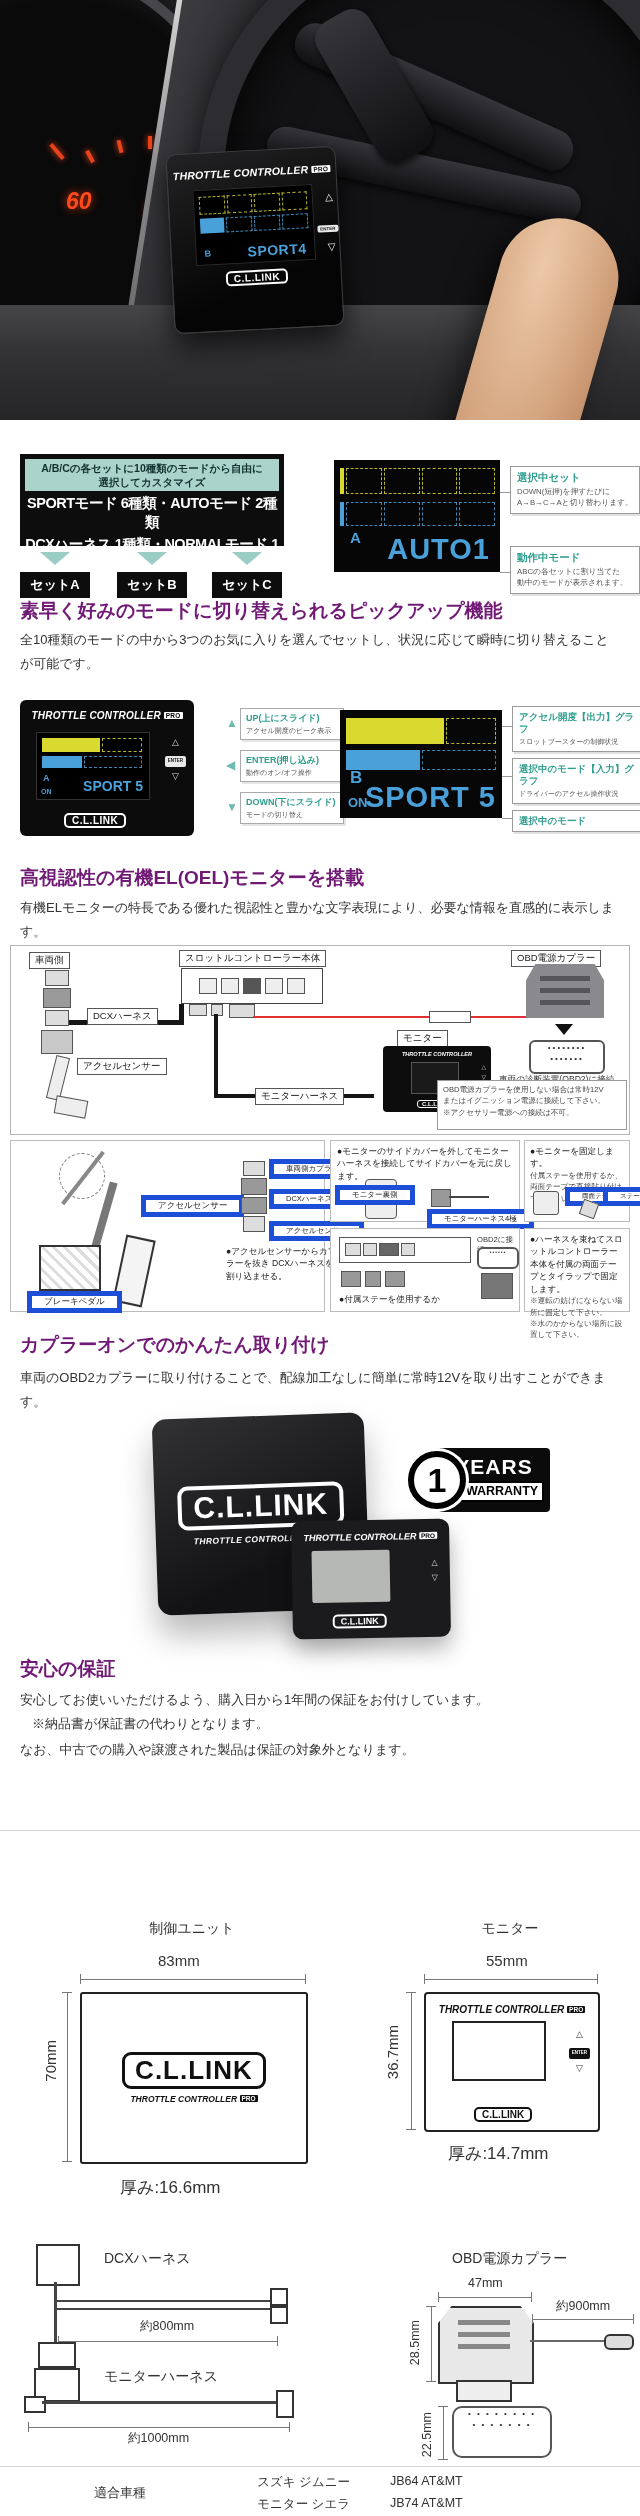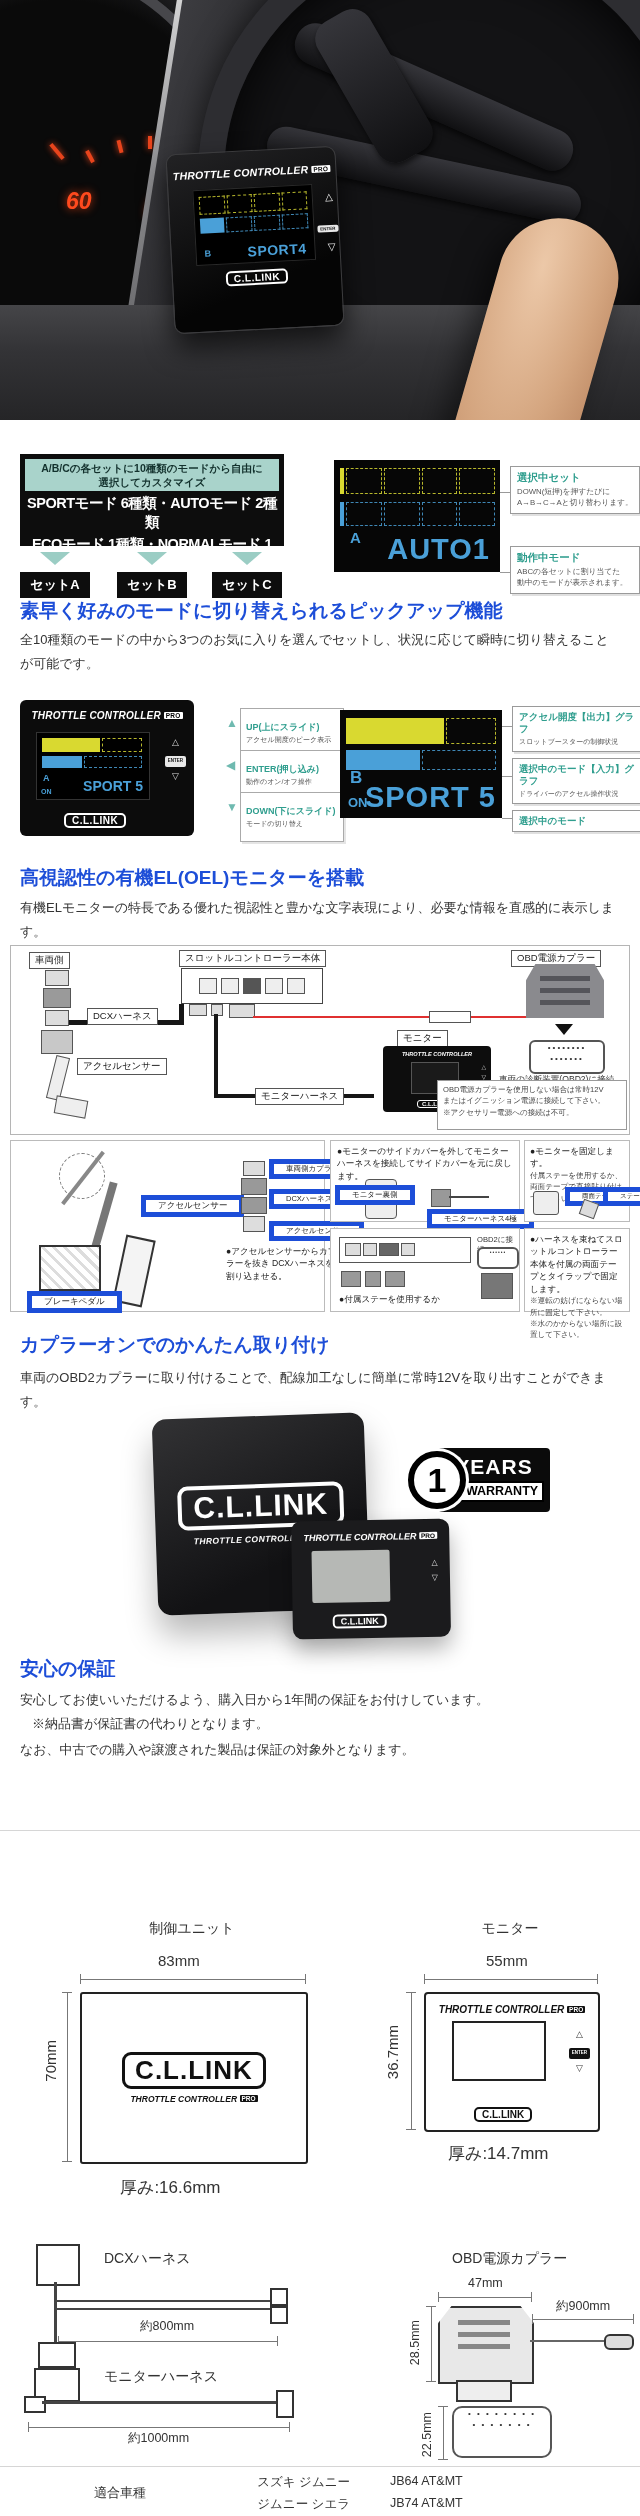--- a/index.html
+++ b/index.html
@@ -1,19 +1,19 @@
 <!DOCTYPE html>
 <html><head>
 <meta charset="utf-8">
 <style>
   html,body{margin:0;padding:0;background:#fff;}
   .page{position:relative;width:640px;height:2516px;background:#fff;overflow:hidden;
         font-family:"Liberation Sans",sans-serif;color:#333;}
   section{position:absolute;left:0;width:640px;}
-  h2{margin:0;font-size:19px;font-weight:bold;color:#1d4ed8;}
+  h2{margin:0;font-size:19px;font-weight:bold;color:#701a75;}
   p{margin:0;font-size:13px;line-height:1.85;color:#333;}
 
   
   #hero{top:0;height:420px;background:linear-gradient(120deg,#232325 0%,#2b2b2e 45%,#1c1c1e 100%);overflow:hidden;}
   .gauge{position:absolute;left:-170px;top:-40px;width:400px;height:450px;border-radius:50%;
          background:radial-gradient(circle at 55% 45%,#0a0a0a 52%,#1a1a1c 62%,#3c3c40 70%,#151515 78%);
          border:10px solid #47474b;box-shadow:0 0 40px rgba(0,0,0,.8);}
   .tick{position:absolute;width:4px;height:13px;background:#e8441c;box-shadow:0 0 6px #e8441c;}
   .gnum{position:absolute;color:#ff4a1e;font-weight:bold;font-size:23px;font-style:italic;
         text-shadow:0 0 8px rgba(255,70,20,.8);}
@@ -71,21 +71,21 @@
 
   
   #oel{top:700px;height:245px;}
   .oeldev{position:absolute;left:20px;top:0;width:174px;height:136px;background:#0c0c0c;border-radius:6px;}
   .oscreen{position:absolute;left:16px;top:32px;width:112px;height:66px;background:#000;border:1px solid #333;}
   .obtns{position:absolute;right:8px;top:34px;color:#ddd;font-size:9px;text-align:center;line-height:1.9;}
   .bigscreen{position:absolute;left:340px;top:10px;width:162px;height:108px;background:#070707;}
   .bset{position:absolute;left:10px;bottom:30px;color:#4aa0d8;font-weight:bold;font-size:17px;}
   .bon{position:absolute;left:8px;bottom:8px;color:#4aa0d8;font-weight:bold;font-size:13px;}
   .bmode{position:absolute;right:6px;bottom:4px;color:#4aa0d8;font-weight:bold;font-size:29px;letter-spacing:1px;}
-  .ctrlbox{position:absolute;left:240px;width:92px;background:#fff;border:1px solid #aaa;box-shadow:2px 2px 0 rgba(0,0,0,.1);padding:12px 5px;}
+  .ctrlbox{position:absolute;left:240px;width:92px;background:#fff;border:1px solid #aaa;box-shadow:2px 2px 0 rgba(0,0,0,.1);padding:3px 5px;}
   .ctrlt{font-size:9px;font-weight:bold;color:#2f9e8e;}
   .ctrld{font-size:7px;color:#555;margin-top:1px;}
   .ctrlarrow{position:absolute;color:#6fbab0;font-size:12px;}
 
   
   #wiring{top:945px;height:195px;}
   .wirebox{position:absolute;left:10px;top:0;width:618px;height:188px;border:1px solid #b5b5b5;}
   .grect{position:absolute;border:1px solid #555;background:#ddd;}
   .wire{position:absolute;background:#161616;}
   .rwire{position:absolute;background:#e03030;}
@@ -224,21 +224,21 @@
     <div class="finger"></div>
   </section>
 
   <section id="pickup">
     <div class="modebox">
       <div class="modehead">
         <div>A/B/Cの各セットに10種類のモードから自由に</div>
         <div>選択してカスタマイズ</div>
       </div>
       <div class="modeline">SPORTモード 6種類・AUTOモード 2種類</div>
-      <div class="modeline">ECOモード 1種類・NORMALモード 1種類</div>
+      <div class="modeline">DCXハーネス 1種類・NORMALモード 1種類</div>
     </div>
     <div class="tealtri" style="left:40px;top:132px;"></div>
     <div class="tealtri" style="left:137px;top:132px;"></div>
     <div class="tealtri" style="left:232px;top:132px;"></div>
     <div class="setbox" style="left:20px;">セットA</div>
     <div class="setbox" style="left:117px;">セットB</div>
     <div class="setbox" style="left:212px;">セットC</div>
 
     <div class="pscreen">
       <div style="position:absolute;left:6px;top:8px;width:4px;height:26px;background:#d9d930;"></div>
@@ -583,17 +583,17 @@
       <div class="pindots">• • • • • • •</div>
     </div>
   </section>
 
   <div class="divider" style="top:2466px;"></div>
 
   <section id="fitment">
     <div class="fitlabel">適合車種</div>
     <div class="fitrow-l" style="left:120px;top:4px;">スズキ ジムニー</div>
     <div class="fitrow-r" style="top:4px;">JB64 AT&amp;MT</div>
-    <div class="fitrow-l" style="left:120px;top:26px;">ジムニー シエラ</div>
+    <div class="fitrow-l" style="left:120px;top:26px;">モニター シエラ</div>
     <div class="fitrow-r" style="top:26px;">JB74 AT&amp;MT</div>
   </section>
 
 </div>
 
 </body></html>

